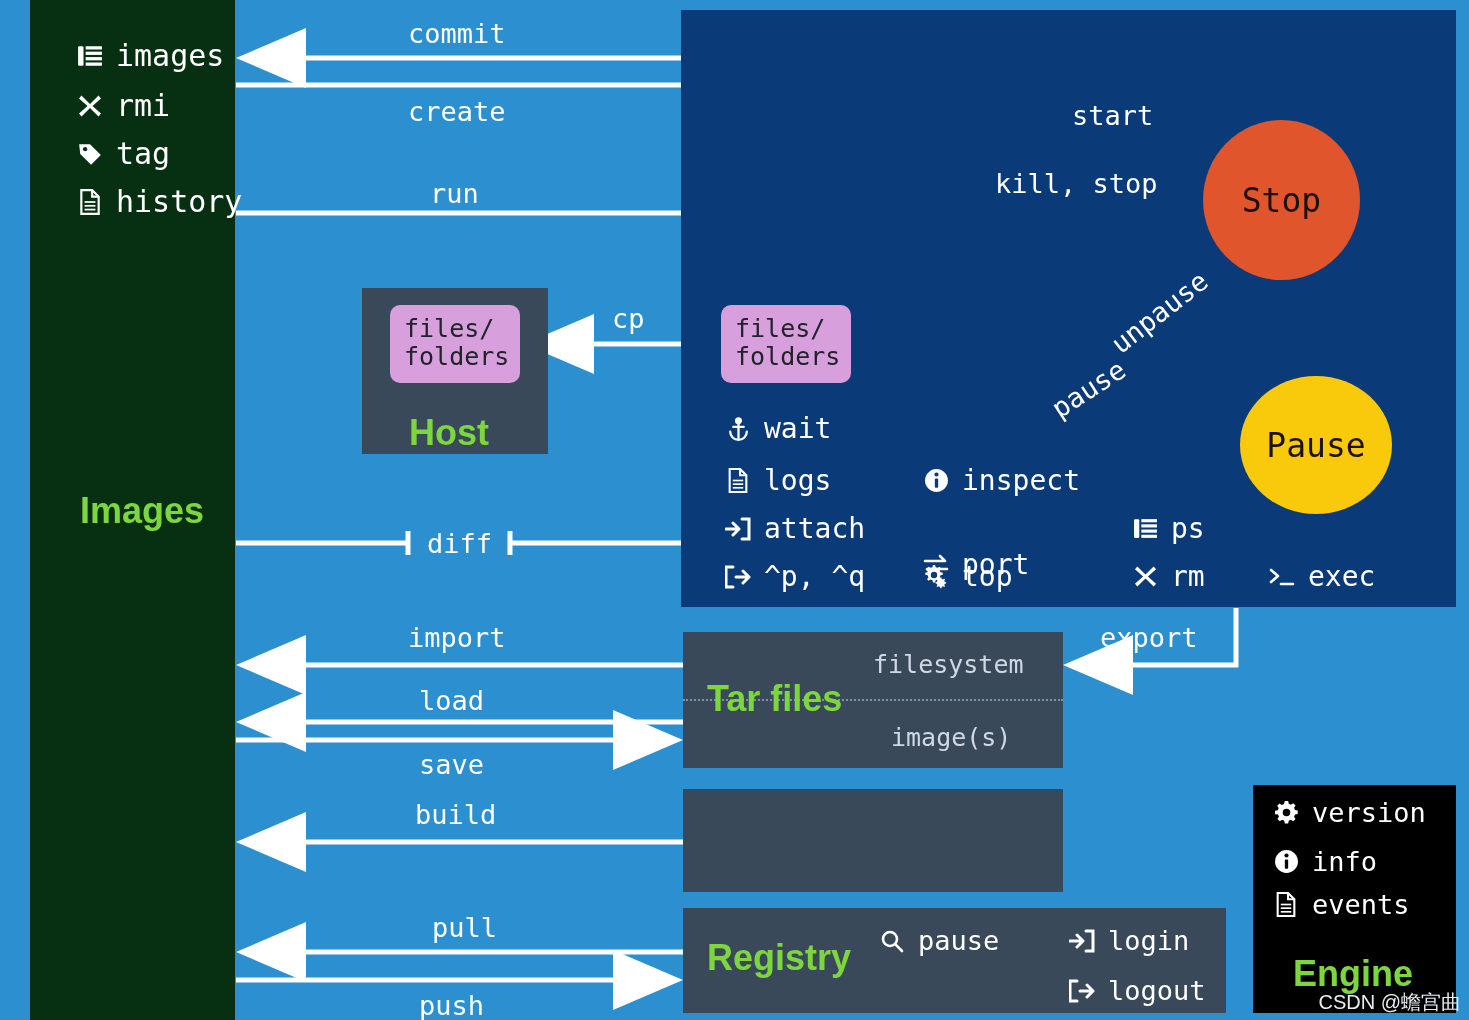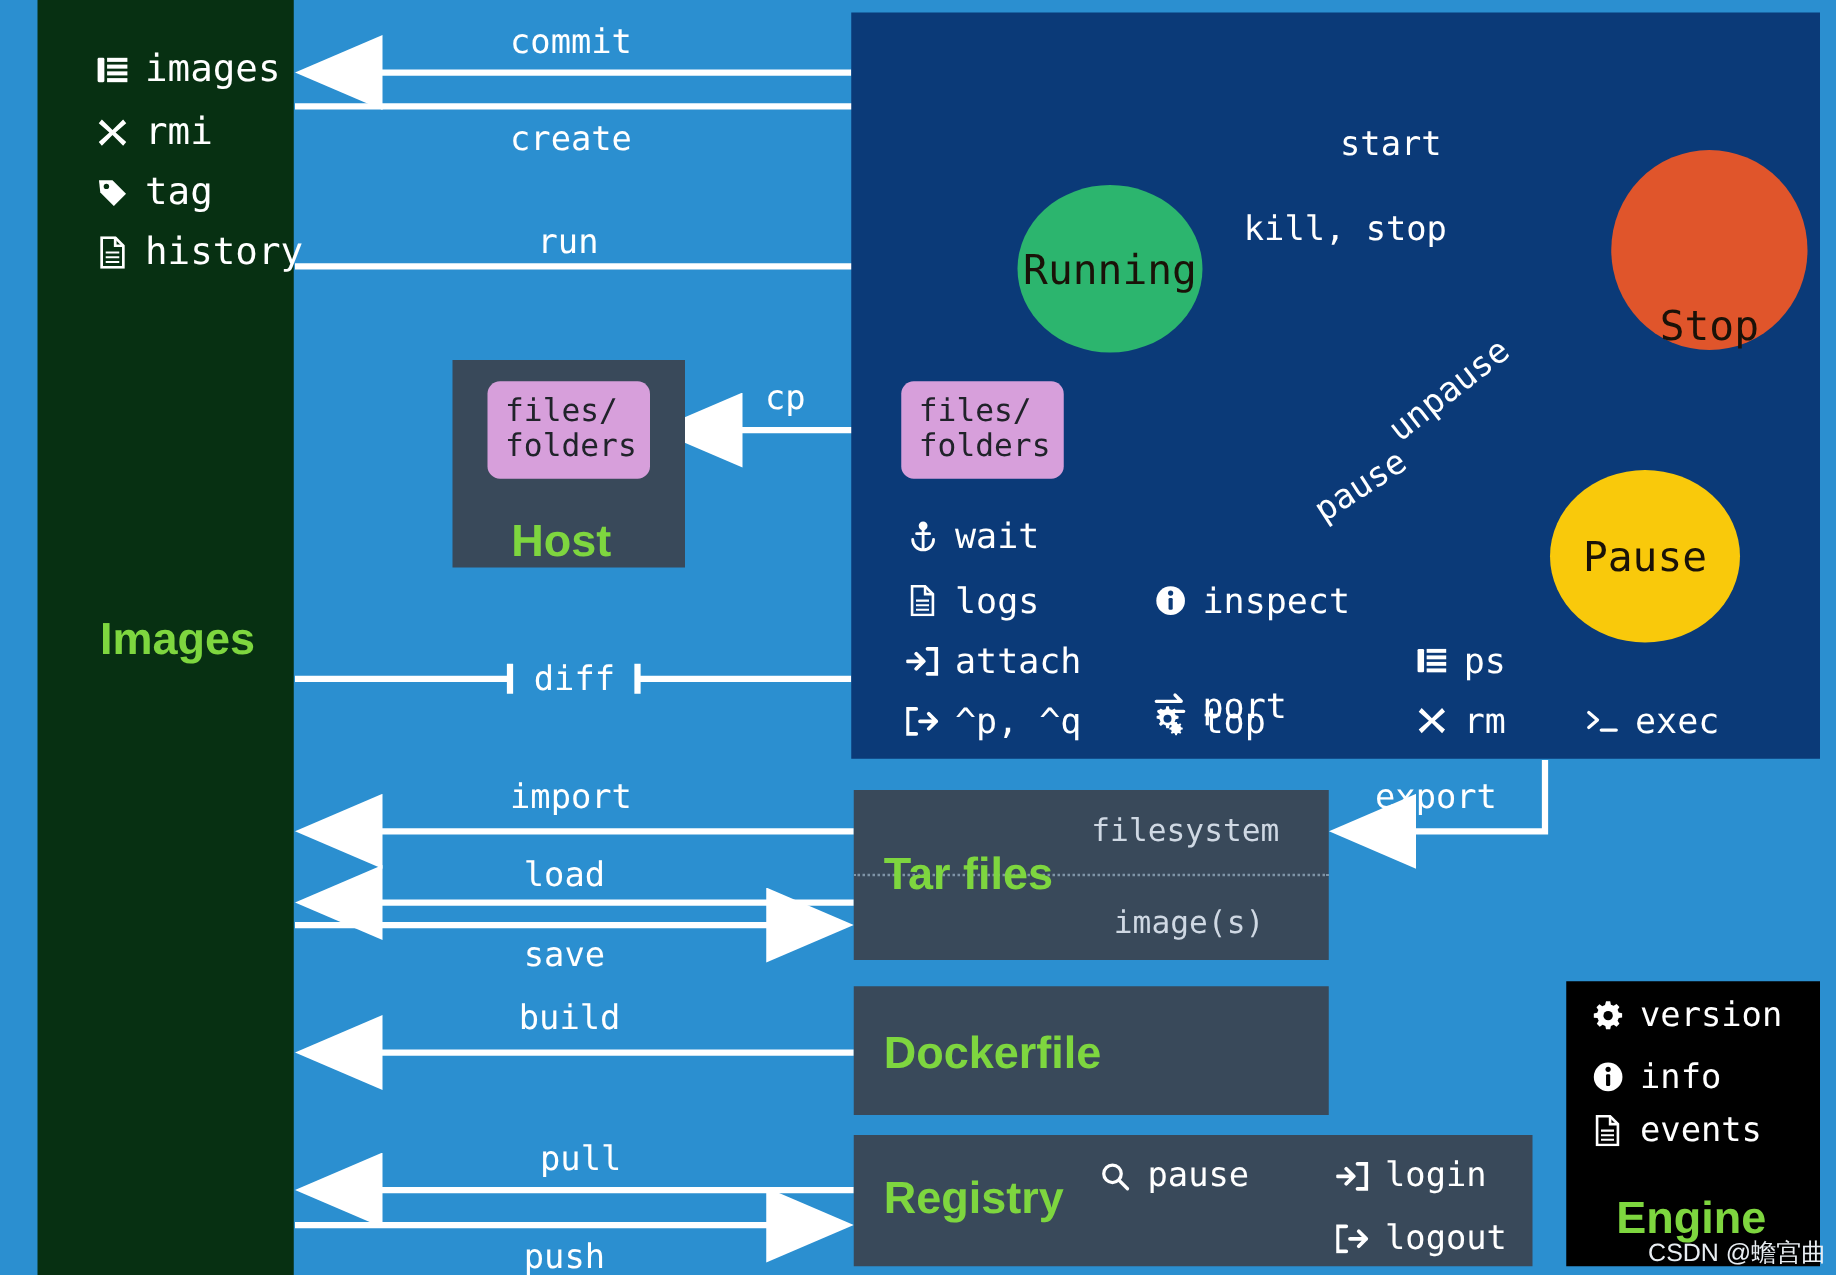--- a/index.html
+++ b/index.html
@@ -77,21 +77,21 @@
   .cmdrow.small{font-size:27px;}
 
   
   .circle{
     position:absolute;border-radius:50%;
     display:flex;align-items:center;justify-content:center;
     color:#1a1208;font-size:33px;
     font-family:"DejaVu Sans Mono",monospace;
   }
   .c-running{left:814px;top:148px;width:148px;height:134px;background:#2cb56e;}
-  .c-stop{left:1289px;top:120px;width:157px;height:160px;background:#e0552b;align-items:flex-end;}
+  .c-stop{left:1203px;top:120px;width:157px;height:160px;background:#e0552b;}
   .c-pause{left:1240px;top:376px;width:152px;height:138px;background:#f9c90b;}
 
   
   .elabel{
     position:absolute;color:#ffffff;font-size:27px;white-space:nowrap;
   }
   .elabel.rot-a{transform:rotate(-38deg);transform-origin:left top;}
   .elabel.rot-b{transform:rotate(-33deg);transform-origin:left top;}
 
   svg.wires{position:absolute;left:0;top:0;width:1469px;height:1020px;pointer-events:none;}
@@ -201,23 +201,20 @@
             </g>
           </svg>
       </span>
       <span>history</span>
     </div>
     <div class="title">Images</div>
   </div>
 
   <div class="container-panel"></div>
 
-  <div class="circle c-running">
-    <span>Running</span>
-  </div>
   <div class="circle c-stop">
     <span>Stop</span>
   </div>
   <div class="circle c-pause">
     <span>Pause</span>
   </div>
 
   <div class="elabel" style="left:1072px;top:100px;">start</div>
   <div class="elabel" style="left:995px;top:168px;">kill, stop</div>
   <div class="elabel rot-a" style="left:1105px;top:335px;">unpause</div>
@@ -350,21 +347,20 @@
   <div class="panel-title" style="left:409px;top:412px;">Host</div>
   <div class="elabel" style="left:612px;top:303px;">cp</div>
 
   <div class="tar-box"></div>
   <div class="tar-divider"></div>
   <div class="panel-title" style="left:707px;top:678px;">Tar files</div>
   <div class="sub-label" style="left:873px;top:650px;">filesystem</div>
   <div class="sub-label" style="left:891px;top:723px;">image(s)</div>
 
   <div class="dockerfile-box"></div>
-  <div class="panel-title" style="left:707px;top:821px;">Dockerfile</div>
 
   <div class="registry-box"></div>
   <div class="panel-title" style="left:707px;top:937px;">Registry</div>
   <div class="cmdrow small" style="left:878px;top:925px;">
     <span class="icon">
       <svg width="24" height="24" viewBox="0 0 24 24">
           <g fill="none" stroke="#fff" stroke-width="2.6" stroke-linecap="round">
             <circle cx="10" cy="10" r="7"></circle>
             <path d="M15.2 15.2 L22 22"></path>
           </g>

